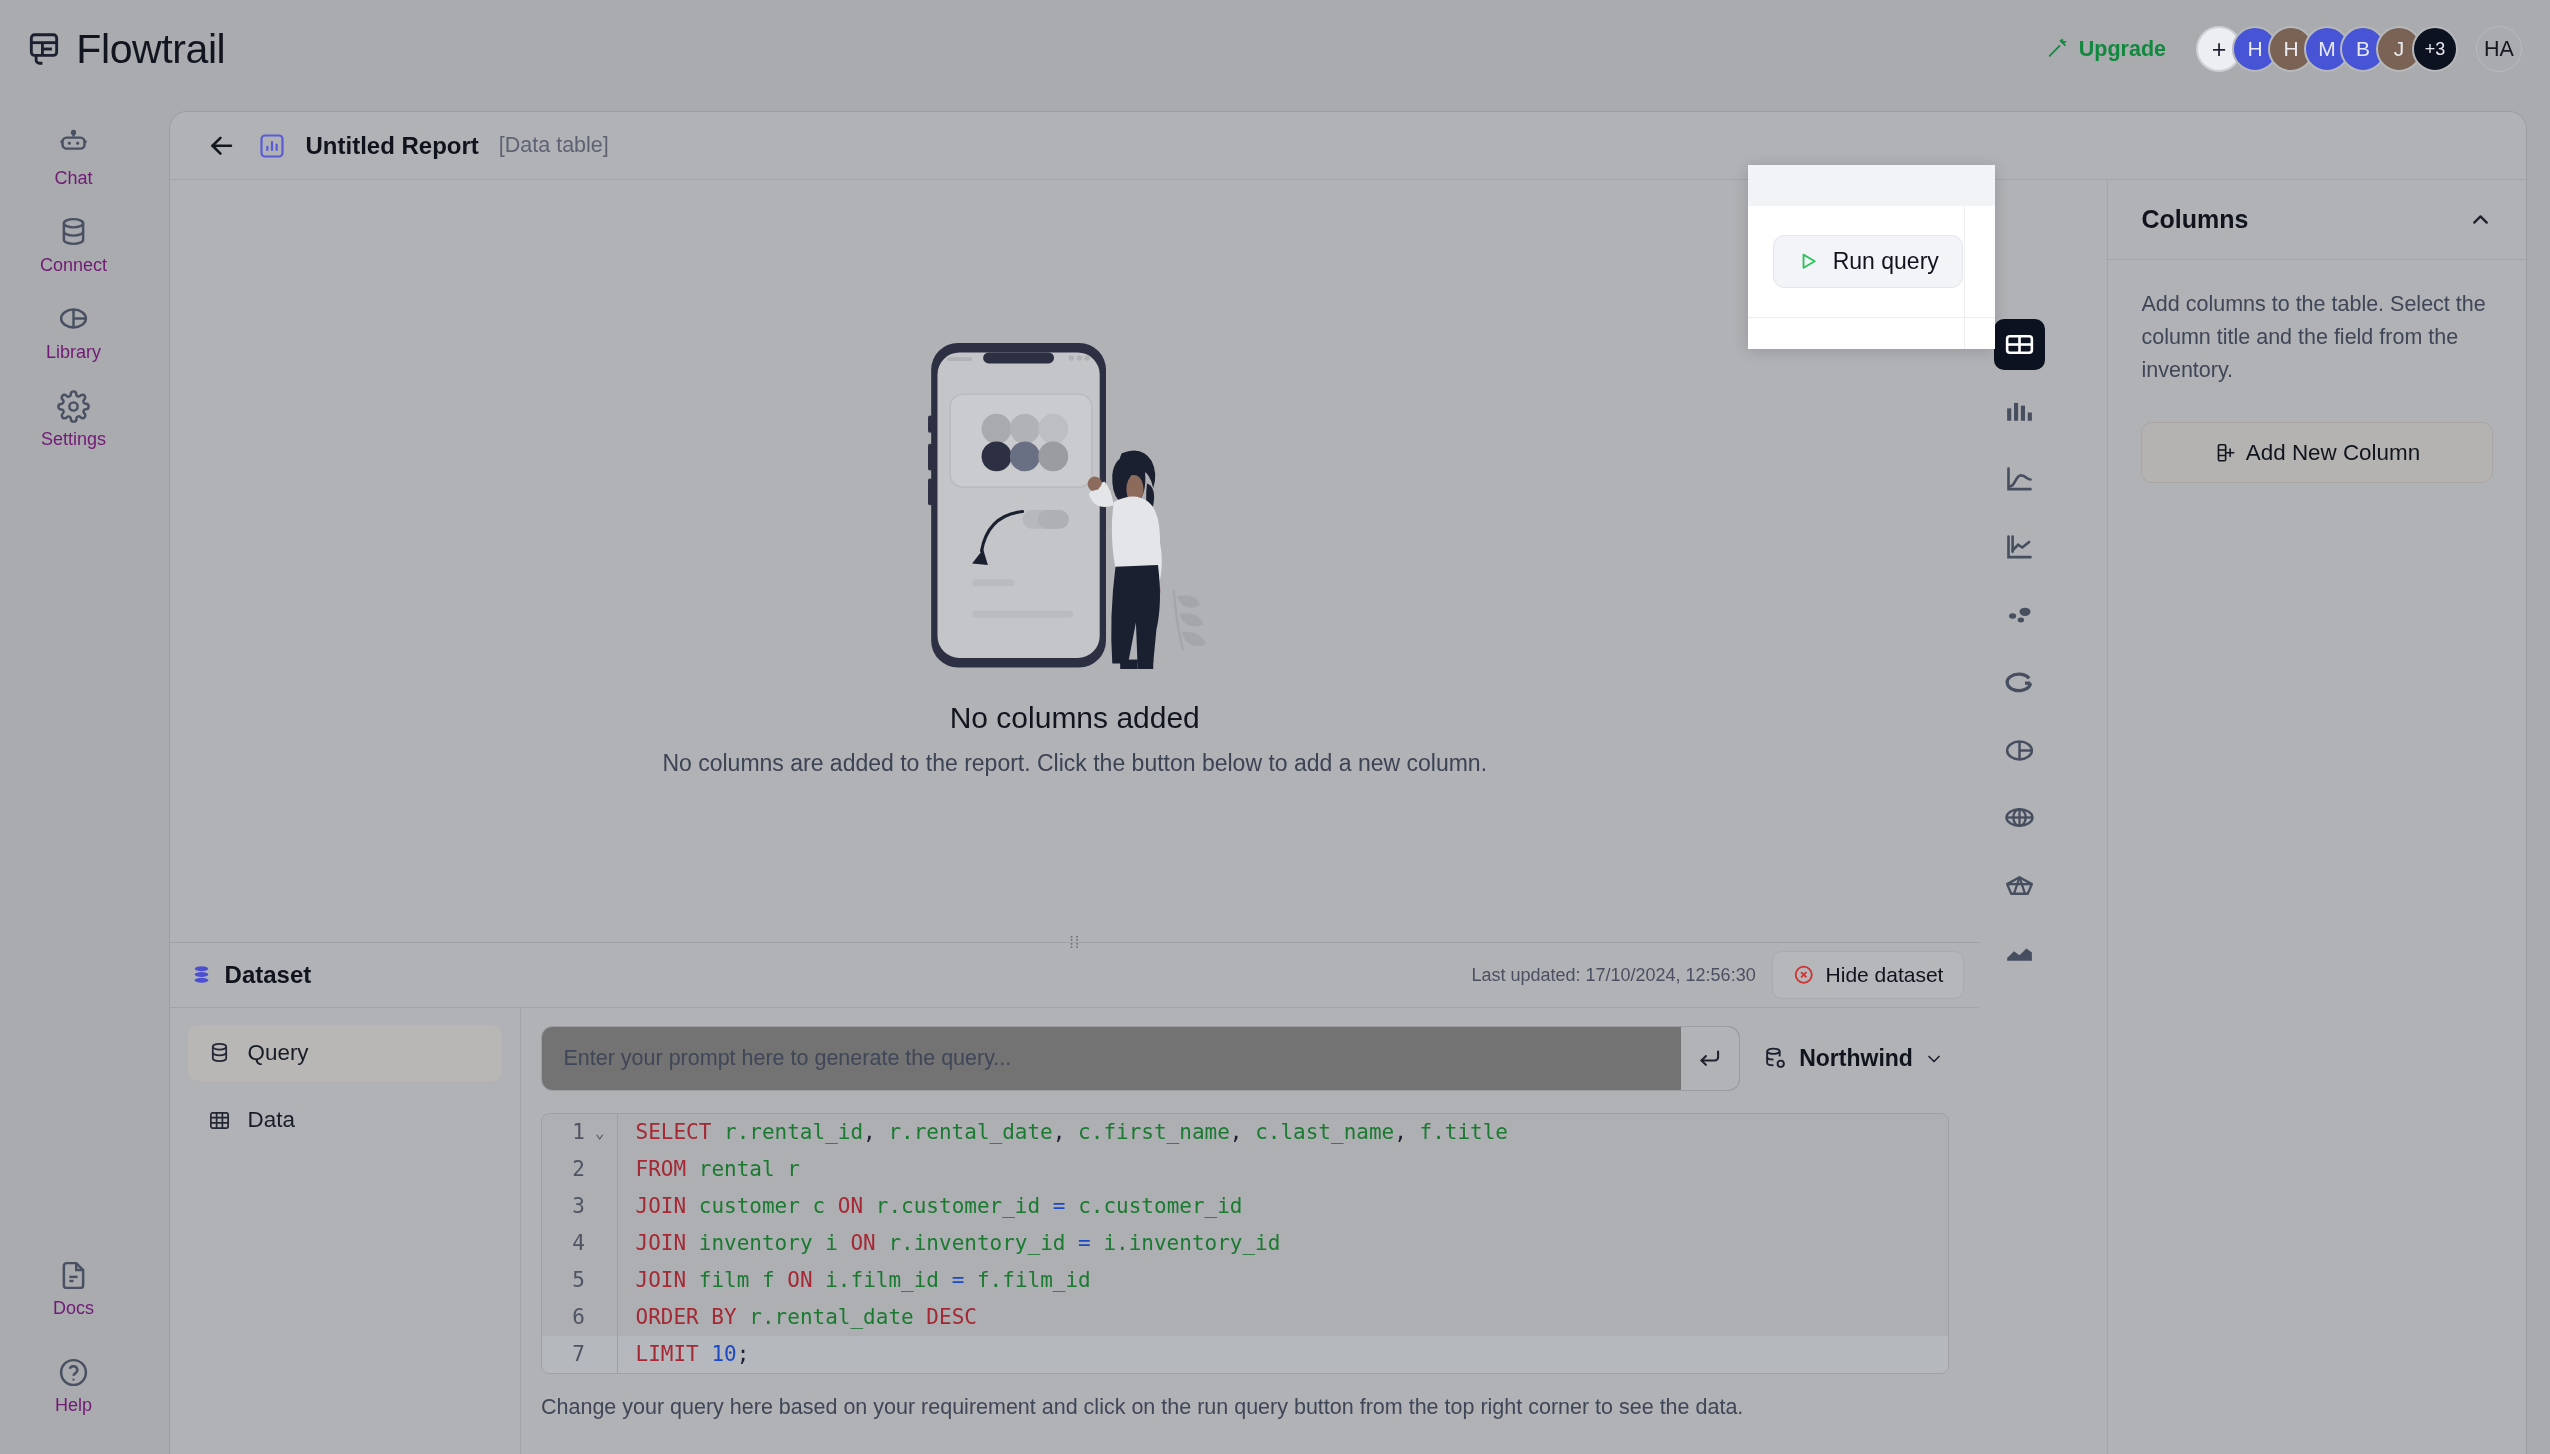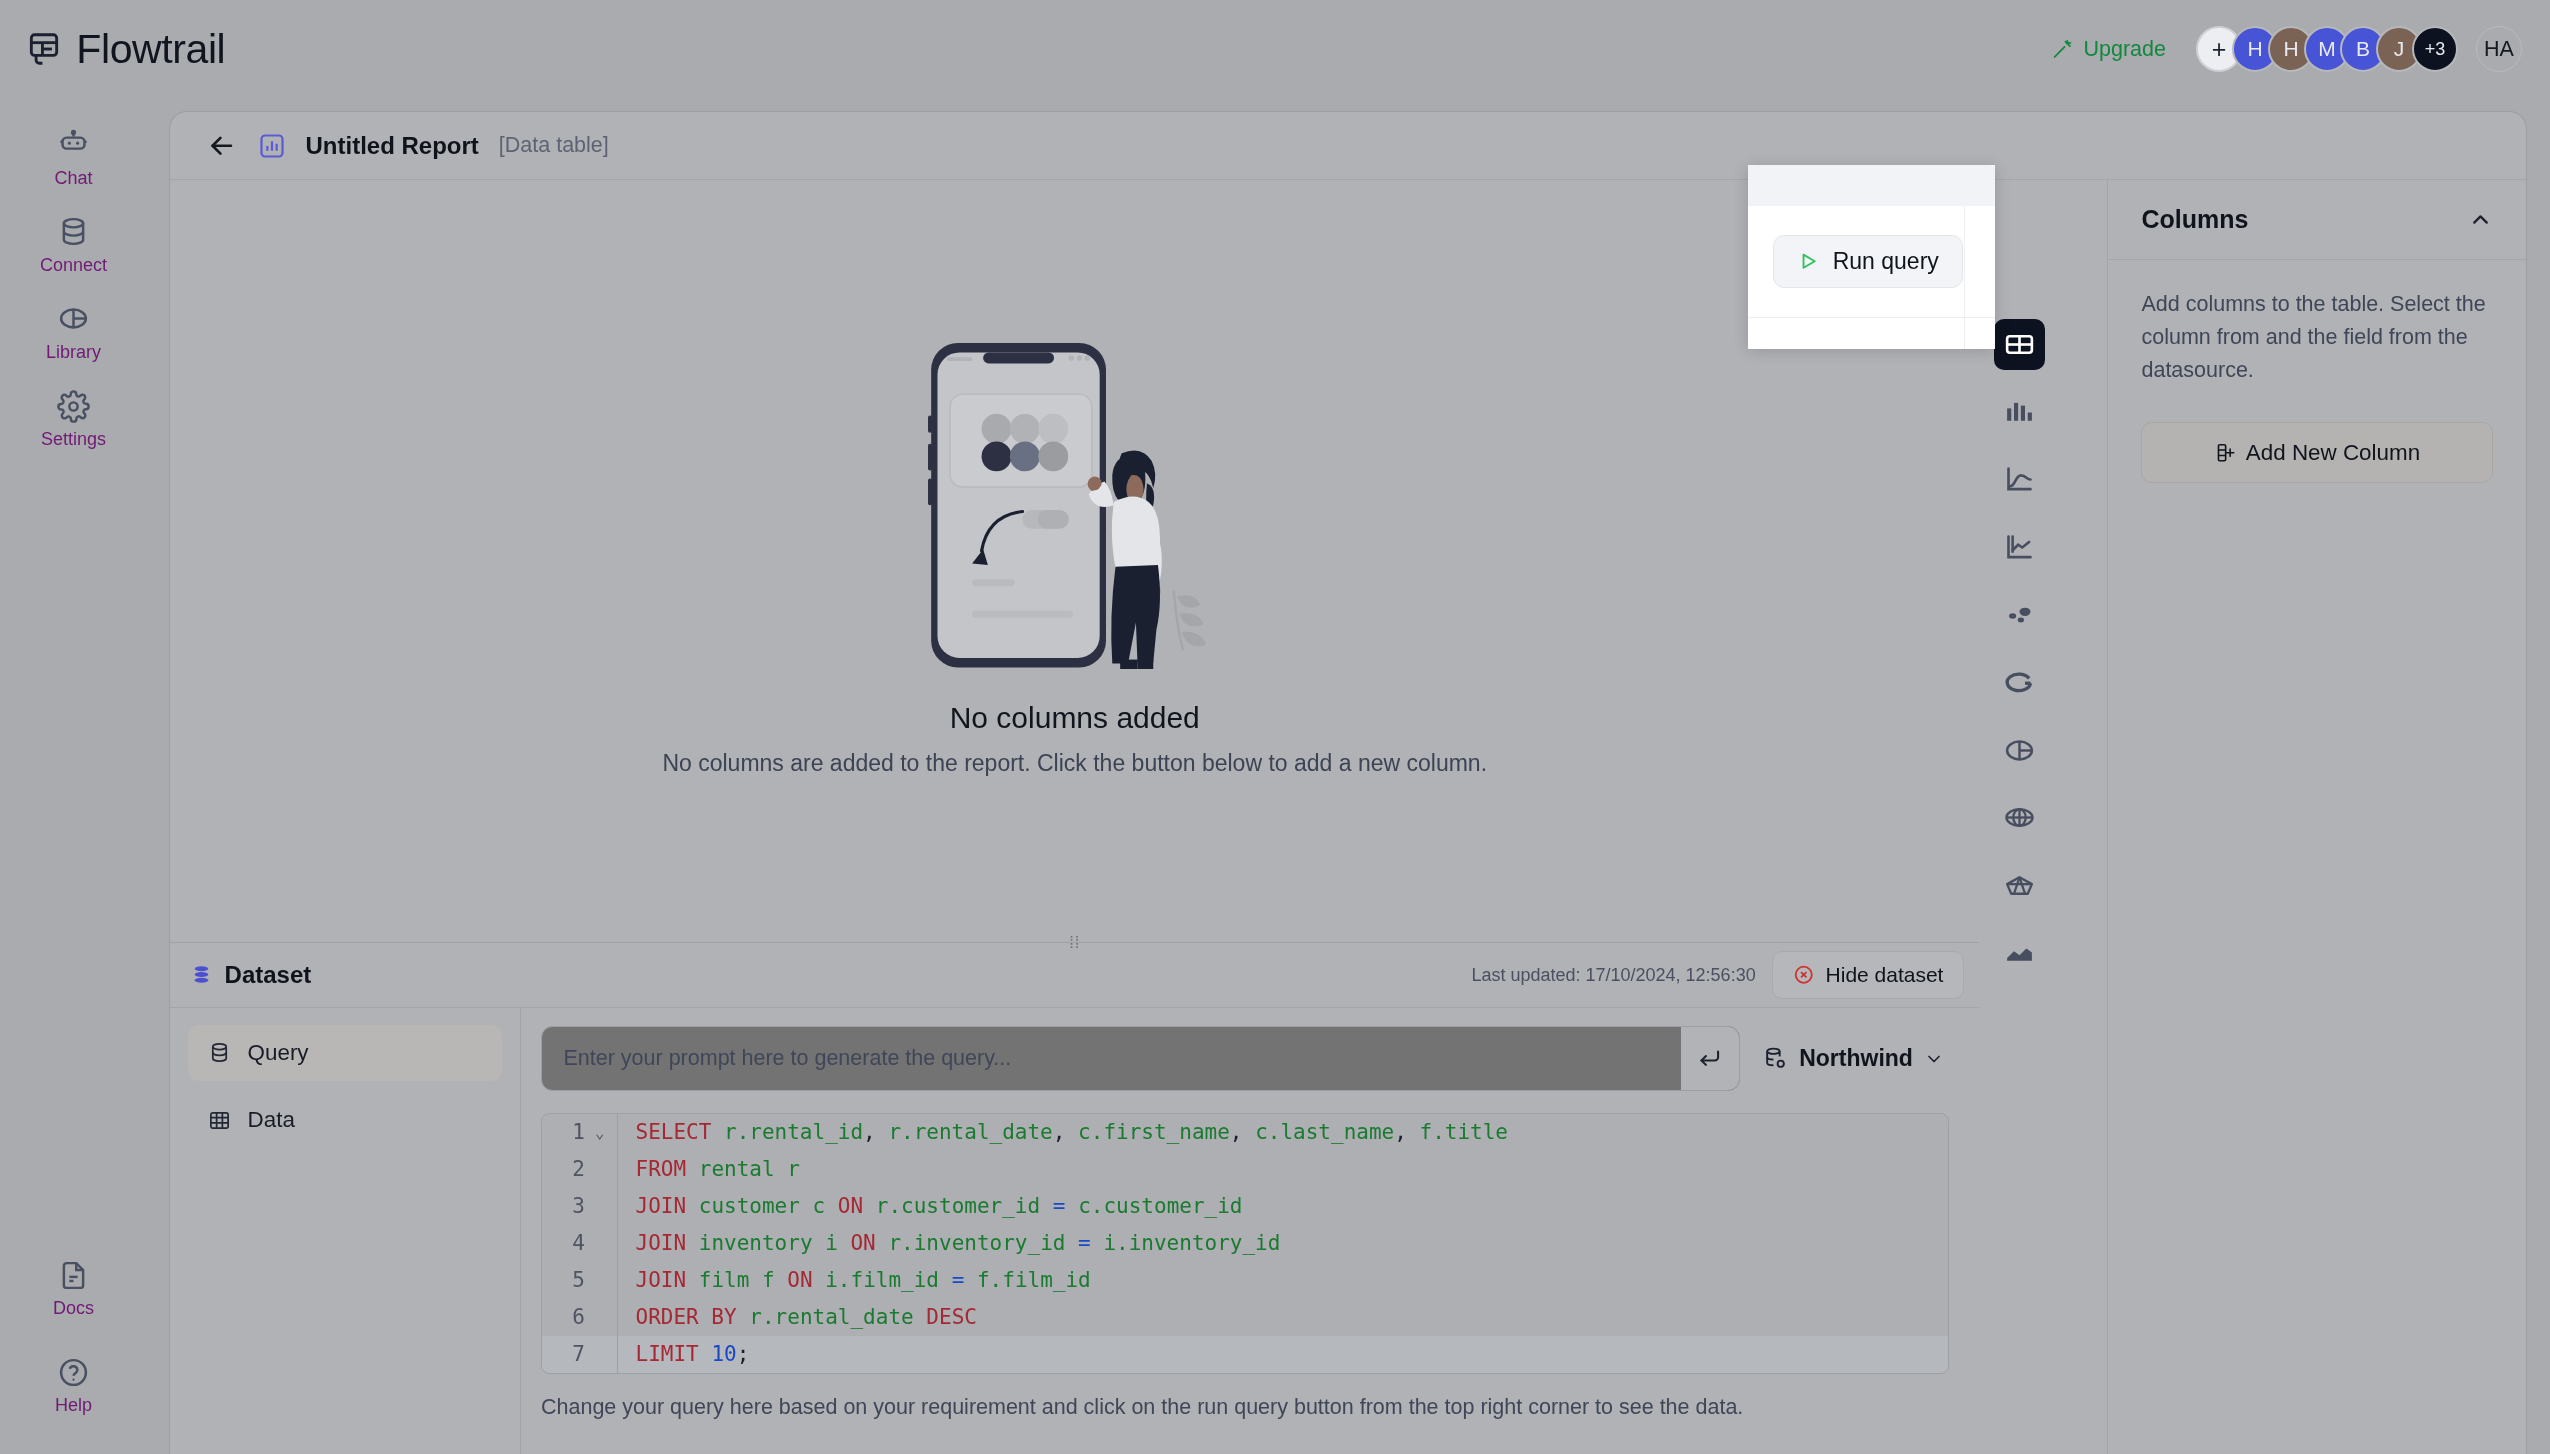--- a/index.html
+++ b/index.html
@@ -16,22 +16,22 @@
     position: absolute; left: 0; top: 0; width: 2550px; height: 98px;
     display: flex; align-items: center; justify-content: space-between;
     padding: 0 28px 0 25px;
   }
   .brand { display: flex; align-items: center; gap: 13.3px; }
   .brand-logo { width: 38px; height: 38px; color: #1b2130; }
   .brand-name { font-size: 41px; font-weight: 400; color: #11151f; letter-spacing: -0.4px; }
 
   .top-right { display: flex; align-items: center; gap: 0; }
   .upgrade {
-    display: flex; align-items: center; gap: 10px;
-    color: #12883f; font-size: 21.5px; font-weight: 400; margin-right: 30px;
+    display: flex; align-items: flex-start; gap: 10px;
+    color: #12883f; font-size: 21.5px; font-weight: 700; margin-right: 30px;
     cursor: pointer;
   }
   .upgrade svg { width: 21.5px; height: 21.5px; }
 
   .avatars { display: flex; align-items: center; }
   .av {
     width: 46px; height: 46px; border-radius: 50%;
     display: flex; align-items: center; justify-content: center;
     font-size: 21px; font-weight: 500; color: #e9eaf0;
     border: 2.5px solid #b6b8bb; margin-left: -10px;
@@ -617,21 +617,21 @@
         </div>
 
         <div class="cols-panel">
           <div class="cols-head">
             <div class="cols-title">Columns</div>
             <svg class="cols-chev" viewBox="0 0 24 24" fill="none" stroke="currentColor" stroke-width="2.2" stroke-linecap="round" stroke-linejoin="round">
               <path d="M6 15l6-6 6 6"></path>
             </svg>
           </div>
           <div class="cols-body">
-            <div class="cols-desc">Add columns to the table. Select the column from and the field from the datasource.</div>
+            <div class="cols-desc">Add columns to the table. Select the column title and the field from the inventory.</div>
             <button class="btn-addcol">
               <svg viewBox="0 0 24 24" fill="none" stroke="currentColor" stroke-width="1.8">
                 <rect x="5" y="3" width="8" height="18" rx="1.5"></rect>
                   <path d="M5 9h8M5 15h8"></path>
                 <path d="M18 8v8M14 12h8" stroke-linecap="round"></path>
               </svg>
               <span>Add New Column</span>
             </button>
           </div>
         </div>

